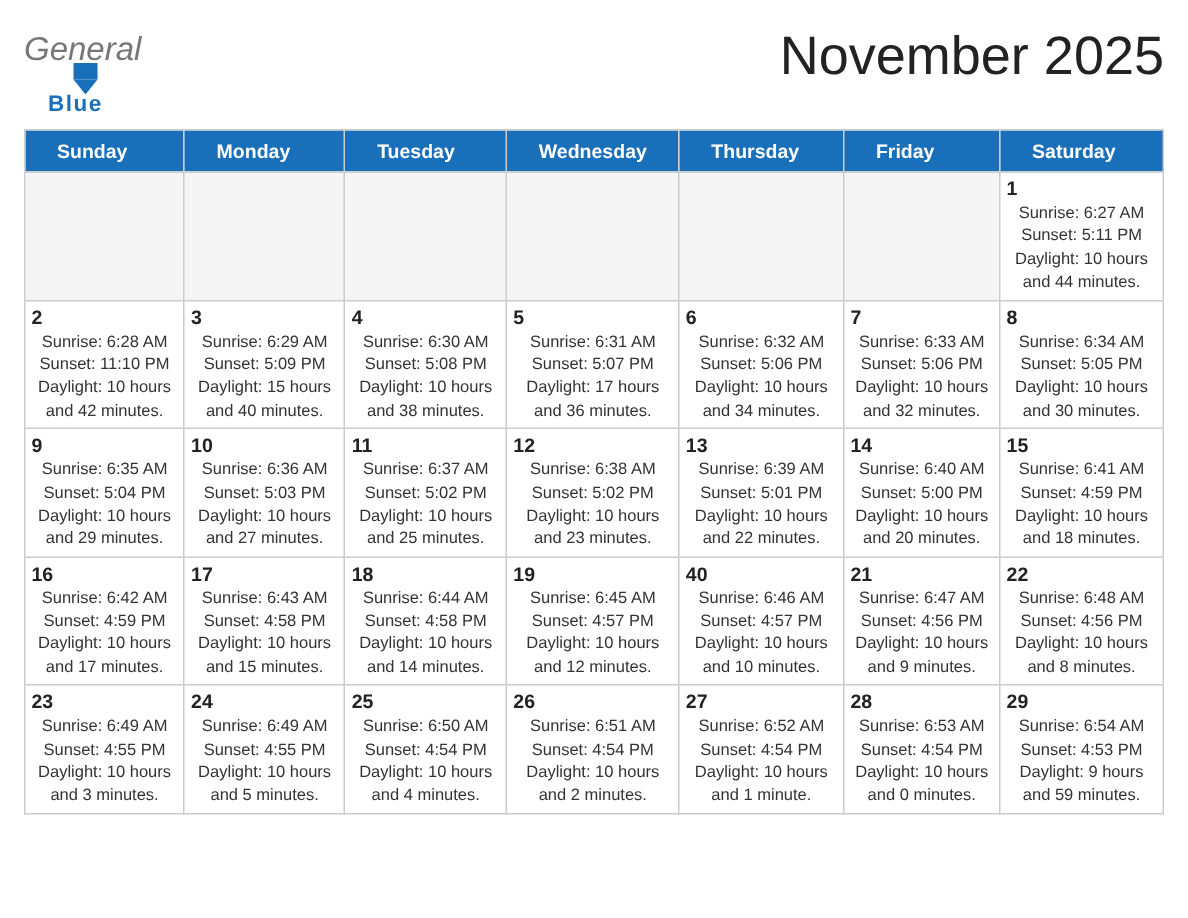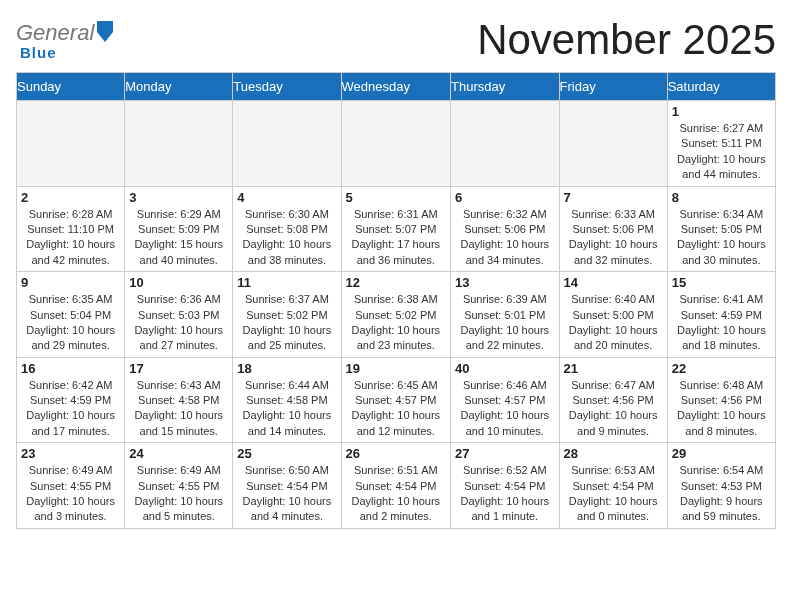--- a/index.html
+++ b/index.html
@@ -19,41 +19,41 @@
     .logo-area {
       display: flex;
       flex-direction: column;
       align-items: flex-start;
       padding-top: 4px;
     }
     .title-area {
       text-align: right;
     }
     .title-area h1 {
-      font-size: 42px;
+      font-size: 36px;
       font-weight: normal;
       color: #222;
     }
     .title-area h2 {
       font-size: 16px;
       font-weight: normal;
       color: #444;
     }
     .calendar {
       width: 100%;
       border-collapse: collapse;
       font-size: 11px;
     }
     .calendar thead th {
       background: #1a6fba;
       color: #fff;
-      padding: 6px 0;
+      padding: 6px 21px;
       text-align: left;
       font-size: 13px;
-      font-weight: normal;
+      font-weight: bold;
       border: 1px solid #ccc;
     }
     .calendar tbody td {
       border: 1px solid #ccc;
       vertical-align: top;
       padding: 3px 4px;
       width: 113px;
       min-height: 70px;
       background: #fff;
     }
@@ -73,35 +73,36 @@
     .day-info {
       color: #333;
       font-size: 11px;
       line-height: 1.4;
       text-align: center;
     }
     .logo-icon {
       display: flex;
       align-items: center;
       gap: 0;
+      flex-direction: column;
     }
   </style>
 </head>
 <body>
 
 <div class="header-section">
   <div class="logo-area">
     <div class="logo-icon">
       <span style="font-size:22px; color:#777; font-style:italic;">General</span>
       <div style="display:inline-flex; flex-direction:column; align-items:center; margin-left:3px; margin-top:-4px;">
         <div style="width:16px; height:11px; background:#1a6fba;"></div>
         <div style="width:0;height:0;border-left:8px solid transparent;border-right:8px solid transparent;border-top:10px solid #1a6fba;"></div>
       </div>
     </div>
-    <div style="font-size:15px; color:#1a6fba; font-weight:bold; letter-spacing:1px; margin-left:4px; margin-top:-2px;">Blue</div>
+    <div style="font-size:15px; color:#1a6fba; font-weight:bold; letter-spacing:1px; margin-left:16px; margin-top:-2px;">Blue</div>
   </div>
   <div class="title-area">
     <h1>November 2025</h1>
   </div>
 </div>
 
 <table class="calendar">
   <thead>
     <tr>
       <th>Sunday</th>

